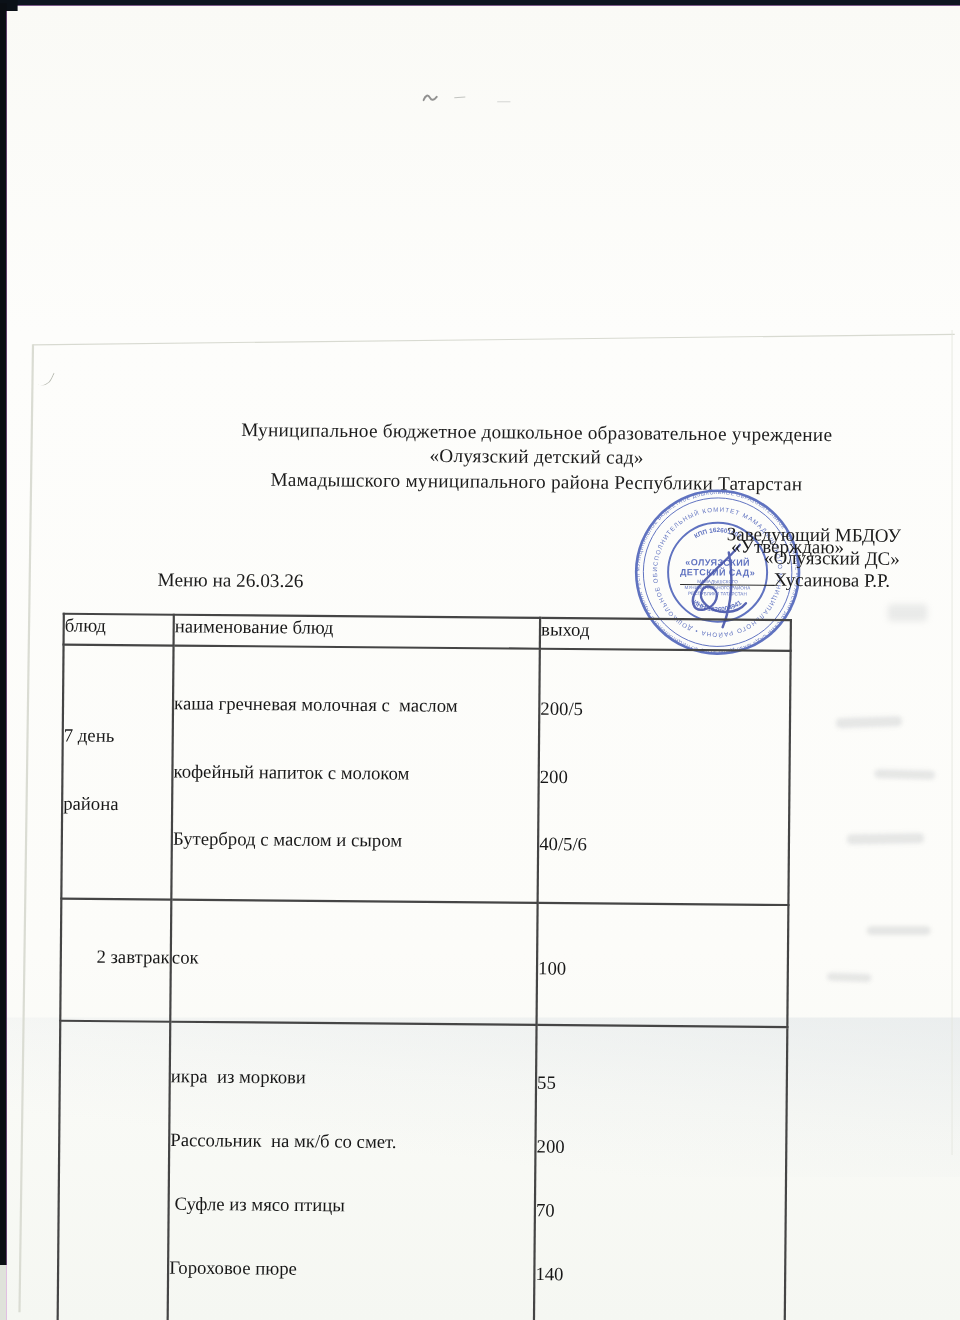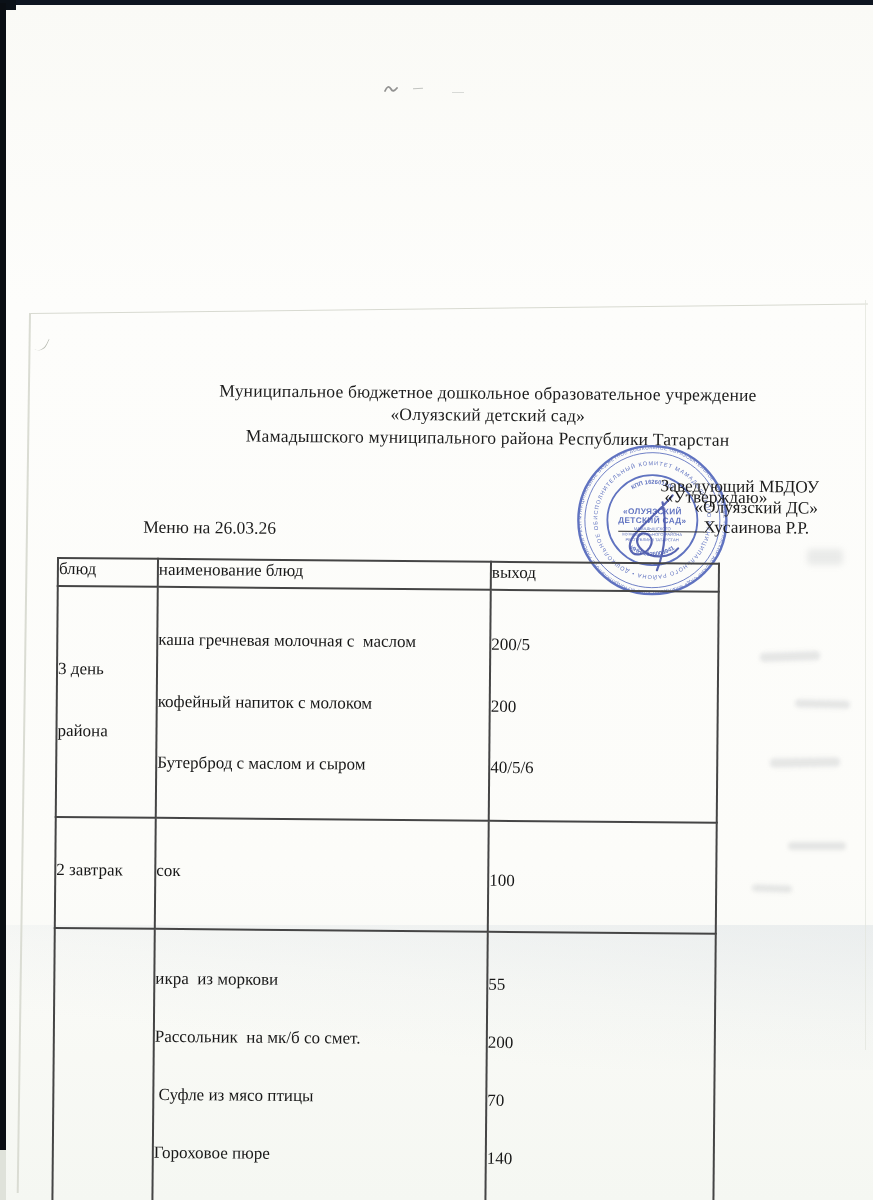--- a/index.html
+++ b/index.html
@@ -46,21 +46,21 @@
     text-align:left;vertical-align:top;padding:0;overflow:hidden;color:#181818;
   }
   th.h-day,th.h-dish{font-weight:bold;vertical-align:middle;}
   th.h-day{padding-left:4px;}
   th.h-dish{padding-left:11px;}
   th.h-out{vertical-align:bottom;padding-left:6px;padding-bottom:1px;}
   td.meal{padding-left:4px;white-space:pre;}
   td.dish{padding-left:11px;white-space:pre;}
   td.out{padding-left:6px;white-space:pre;}
   tr.r0 td{line-height:20.5px;} tr.r0 td.dish{padding-top:1px;} tr.r0 td.out{padding-top:3px;} tr.r0 td.meal{vertical-align:middle;padding-bottom:2px;}
-  tr.r1 td{line-height:20px;}   tr.r1 td.dish{padding-top:2px;} tr.r1 td.out{padding-top:9px;} tr.r1 td.meal{vertical-align:top;padding-top:2px;}
+  tr.r1 td{line-height:20px;}   tr.r1 td.dish{padding-top:2px;} tr.r1 td.out{padding-top:9px;} tr.r1 td.meal{vertical-align:top;padding-top:2px;text-align:right;}
   tr.r2 td{line-height:19.3px;} tr.r2 td.dish{padding-top:1px;} tr.r2 td.out{padding-top:4px;} tr.r2 td.meal{vertical-align:bottom;padding-bottom:2px;}
   
   .stamp{position:absolute;left:572px;top:435px;width:160px;height:160px;mix-blend-mode:multiply;opacity:.88;}
   
   .speck-svg{position:absolute;left:384px;top:83px;opacity:.75;}
   .dash1{position:absolute;left:413px;top:88px;width:10px;height:1px;background:#b4b7b3;transform:rotate(-4deg);opacity:.8;}
   .dash2{position:absolute;left:452px;top:92px;width:12px;height:1px;background:#c2c5c1;opacity:.6;}
   .smudge{position:absolute;background:rgba(135,140,147,0.20);filter:blur(2px);border-radius:4px;}
   .sm1{left:760px;top:652px;width:60px;height:9px;transform:rotate(-2deg);}
   .sm2{left:795px;top:700px;width:55px;height:8px;transform:rotate(1.5deg);}
@@ -157,21 +157,21 @@
             <col style="width:228px">
           </colgroup>
         <tbody>
             <tr style="height:28px">
           <th class="h-day">блюд</th>
           <th class="h-dish">наименование блюд</th>
           <th class="h-out">выход</th>
         </tr>
         <tr class="r0" style="height:63px">
           <td class="meal">
-            <div>3 день</div>
+            <div>7 день</div>
             <div>района</div>
           </td>
           <td class="dish">
             <div>каша гречневая молочная с  маслом</div>
             <div>кофейный напиток с молоком</div>
             <div>Бутерброд с маслом и сыром</div>
           </td>
           <td class="out">
             <div>200/5</div>
             <div>200</div>

